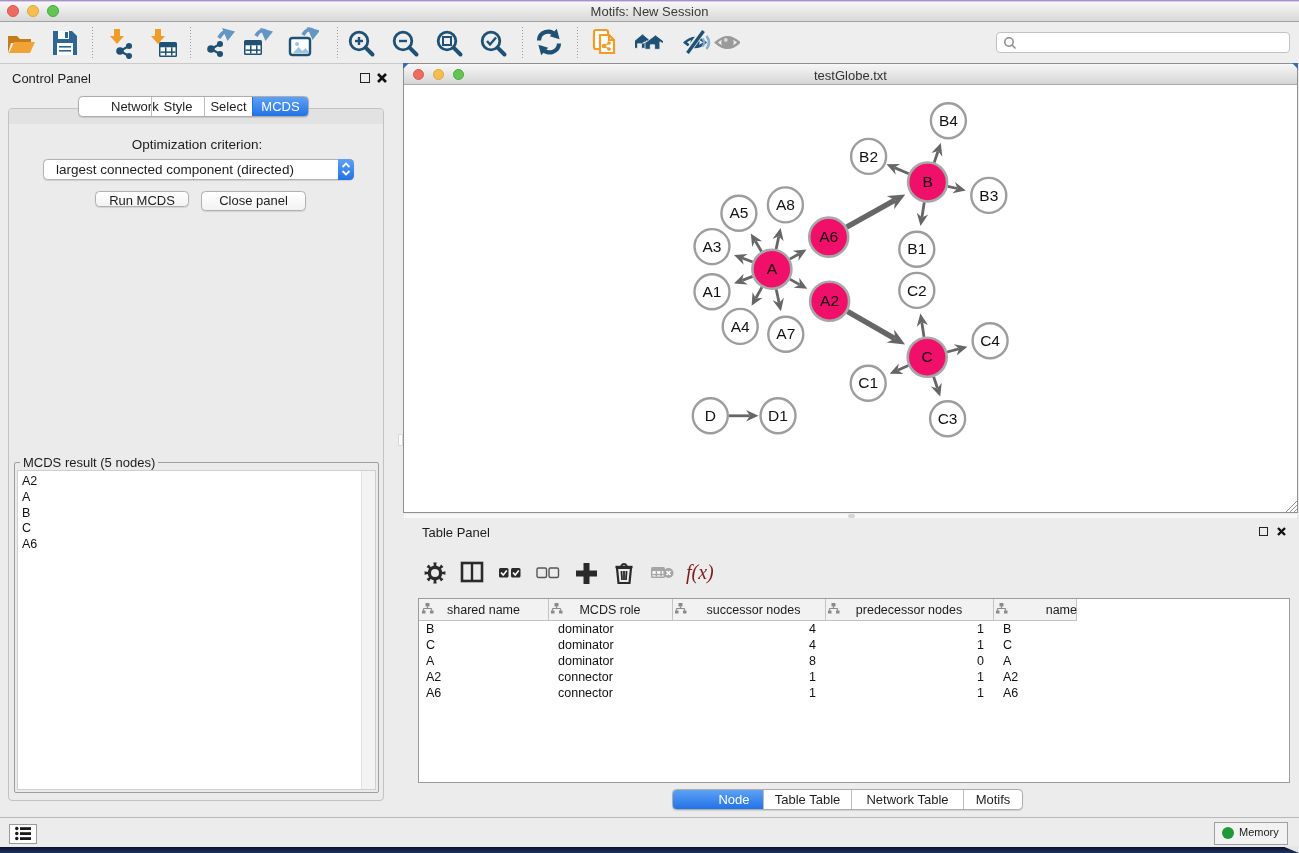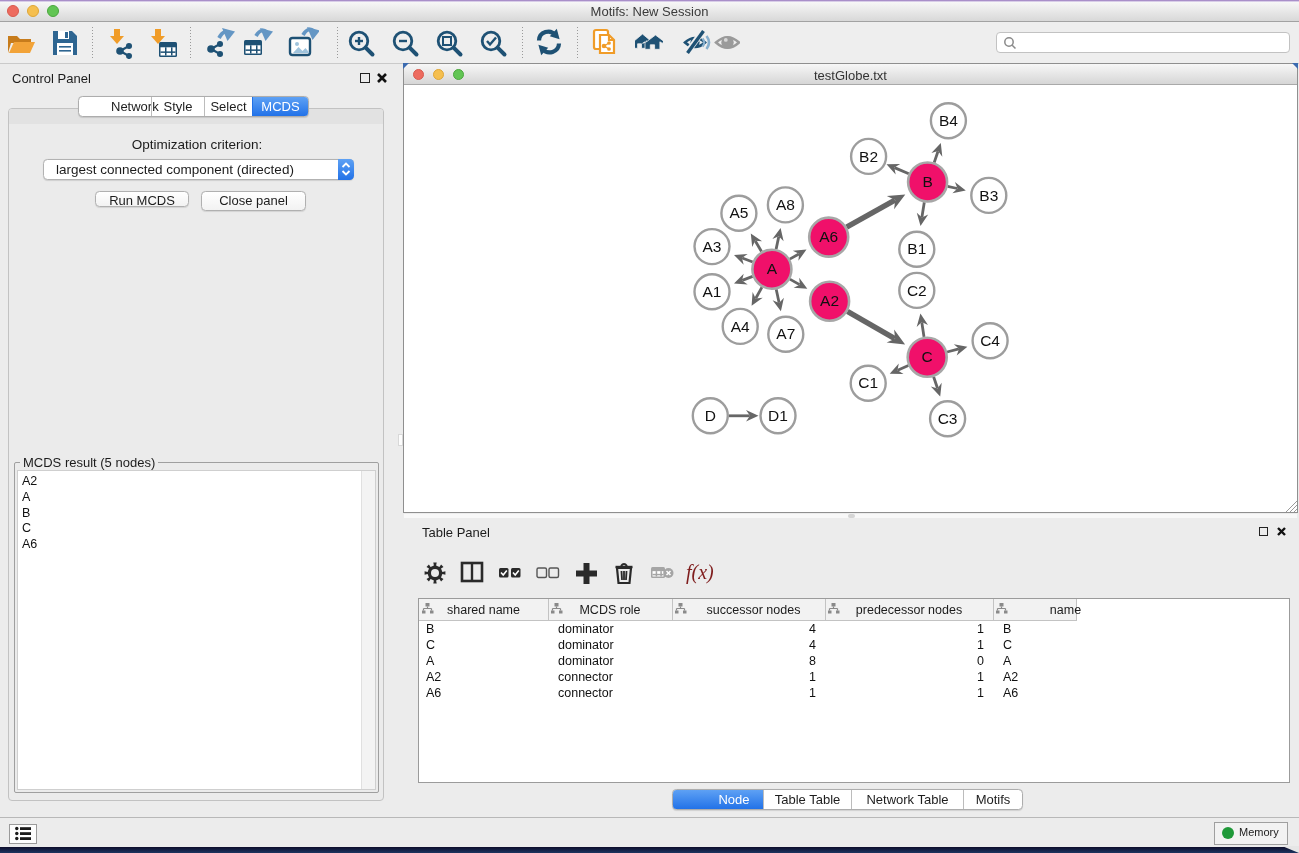--- a/index.html
+++ b/index.html
@@ -344,21 +344,21 @@
   </svg>
 <div class="abs" style="left:993px;top:599px;width:1px;height:22px;background:#c3c3c3;"></div>
 <div class="abs" style="left:825px;top:603px;width:168px;text-align:center;font-size:12.5px;color:#1c1c1c;">predecessor nodes</div>
 <svg style="position:absolute;left:828px;top:603px" width="12" height="12" viewBox="0 0 12 12">
     <rect x="3.5" y="0" width="4" height="3.5" fill="#8a8a8a"></rect>
     <path d="M5.5,3.5 v2 M1.5,5.5 h8 M1.5,5.5 v2 M9.5,5.5 v2" stroke="#8a8a8a" stroke-width="1.2" fill="none"></path>
     <rect x="0" y="7.5" width="3.5" height="3" fill="#8a8a8a"></rect>
     <rect x="8" y="7.5" width="3.5" height="3" fill="#8a8a8a"></rect>
   </svg>
 <div class="abs" style="left:1076px;top:599px;width:1px;height:22px;background:#c3c3c3;"></div>
-<div class="abs" style="left:1024px;top:603px;width:83px;text-align:center;font-size:12.5px;color:#1c1c1c;">name</div>
+<div class="abs" style="left:994px;top:603px;width:83px;text-align:right;font-size:12.5px;color:#1c1c1c;">name</div>
 <svg style="position:absolute;left:996px;top:603px" width="12" height="12" viewBox="0 0 12 12">
     <rect x="3.5" y="0" width="4" height="3.5" fill="#8a8a8a"></rect>
     <path d="M5.5,3.5 v2 M1.5,5.5 h8 M1.5,5.5 v2 M9.5,5.5 v2" stroke="#8a8a8a" stroke-width="1.2" fill="none"></path>
     <rect x="0" y="7.5" width="3.5" height="3" fill="#8a8a8a"></rect>
     <rect x="8" y="7.5" width="3.5" height="3" fill="#8a8a8a"></rect>
   </svg>
 <div class="abs" style="left:426px;top:622px;font-size:12.5px;color:#111;">B</div>
 <div class="abs" style="left:558px;top:622px;font-size:12.5px;color:#111;">dominator</div>
 <div class="abs" style="left:720px;top:622px;width:96px;text-align:right;font-size:12.5px;color:#111;">4</div>
 <div class="abs" style="left:888px;top:622px;width:96px;text-align:right;font-size:12.5px;color:#111;">1</div>

